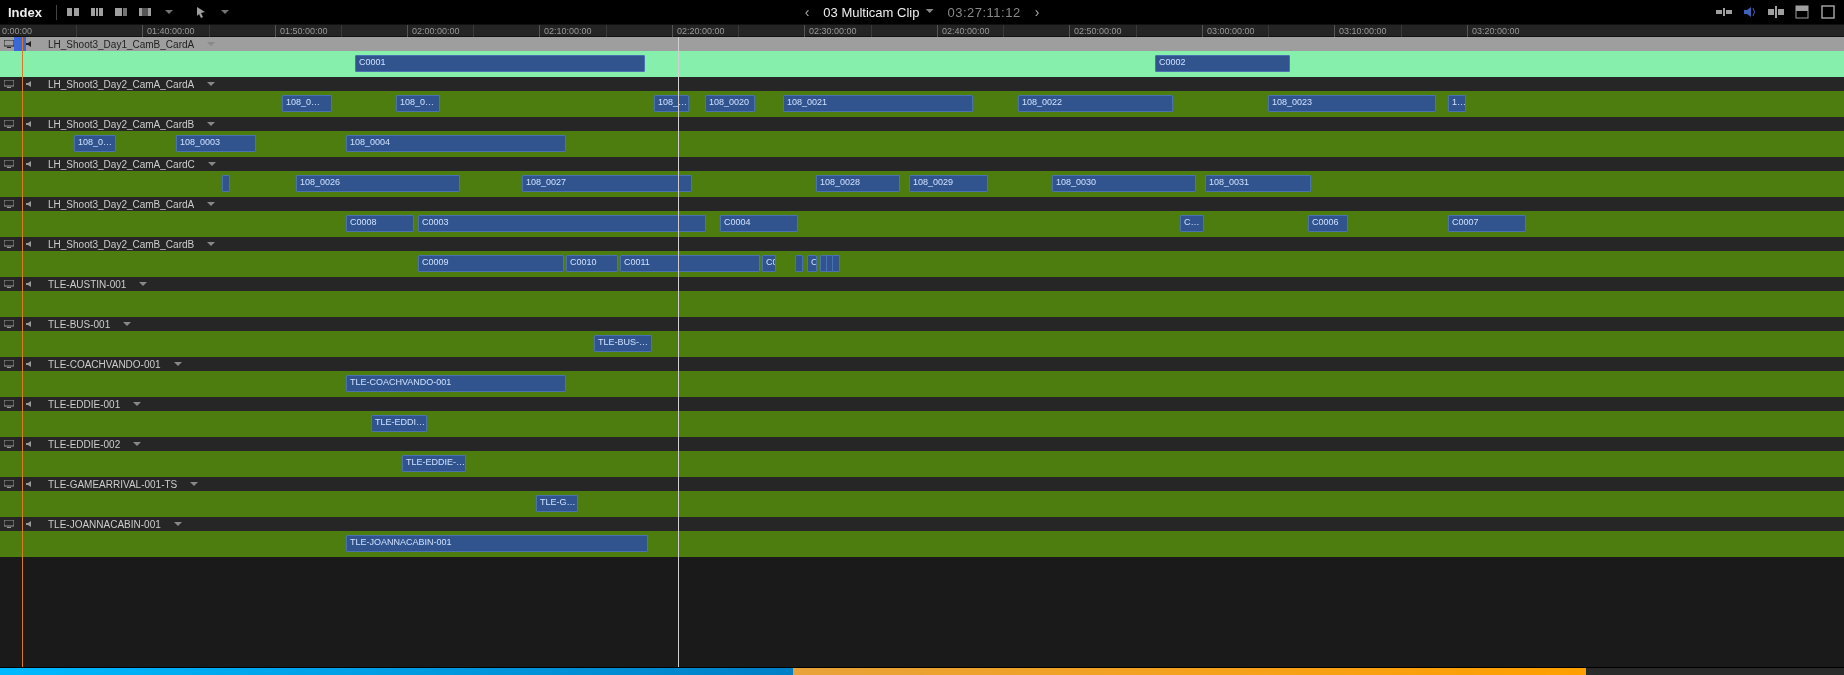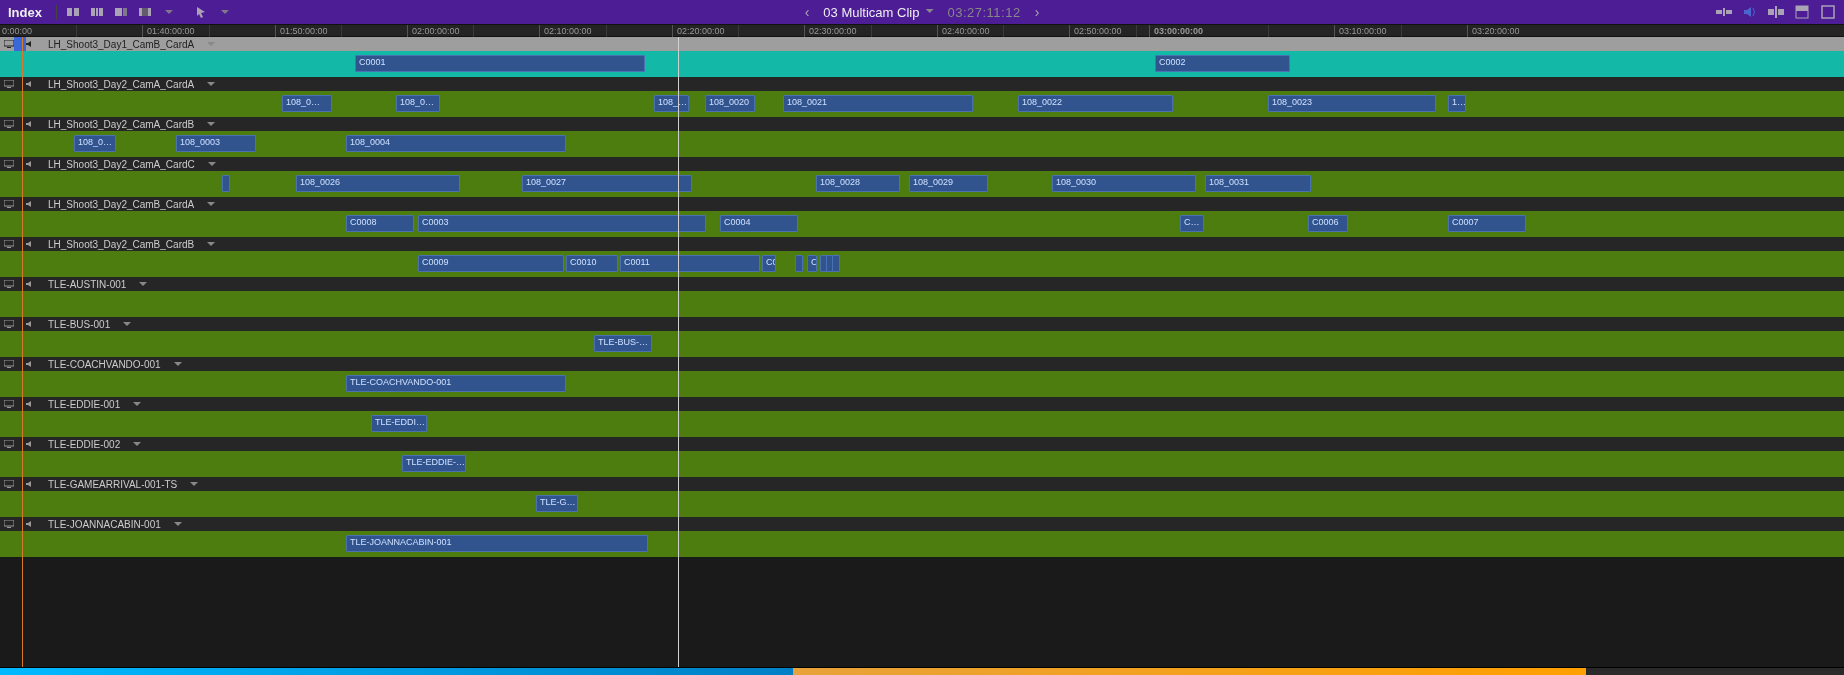--- a/index.html
+++ b/index.html
@@ -1,18 +1,18 @@
 <!DOCTYPE html>
 <html><head>
 <meta charset="utf-8">
 <style>
   * { margin: 0; padding: 0; box-sizing: border-box; font-family: -apple-system, "Helvetica Neue", Arial, sans-serif; }
   body { background: #1a1a1a; color: #ddd; font-size: 11px; overflow: hidden; width: 1844px; height: 675px; }
 
-  .toolbar { height: 25px; background: #4c1d95; border-bottom: 1px solid #111; display: flex; align-items: center; padding: 0 8px; }
+  .toolbar { height: 25px; background: #000000; border-bottom: 1px solid #111; display: flex; align-items: center; padding: 0 8px; }
   .toolbar .index-btn { font-weight: 600; font-size: 13px; color: #eee; padding-right: 14px; border-right: 1px solid #444; margin-right: 8px; cursor: pointer; }
   .toolbar .tool-group { display: flex; gap: 8px; align-items: center; }
   .toolbar .tool-icon { width: 16px; height: 16px; opacity: .85; display:flex;align-items:center;justify-content:center; cursor:pointer;}
   .toolbar .spacer { flex: 1; }
   .toolbar .center { position:absolute; left:50%; transform:translateX(-50%); display:flex; align-items:center; gap:14px; }
   .toolbar .center .arrow { color:#aaa; font-size:14px; cursor:pointer; }
   .toolbar .title { font-size:13px; color:#eee; display:flex; align-items:center; gap:6px; cursor:pointer;}
   .toolbar .timecode { font-size:13px; color:#888; letter-spacing:0.5px; font-variant-numeric: tabular-nums;}
   .toolbar .right-group { display:flex; gap:10px; align-items:center; }
 
@@ -23,21 +23,21 @@
   .angles { position: relative; height: calc(100% - 37px - 8px); overflow: hidden; }
   .angle { height: 40px; border-bottom: 1px solid #111; position: relative; }
   .angle-header { height: 14px; background: #262626; display:flex; align-items:center; gap:12px; padding-left:4px; font-size:10px; color:#ccc; }
   .angle-header .mini-icon { width:10px; height:10px; opacity:.7; cursor:pointer;}
   .angle-header .name { cursor:pointer; }
   .angle-header .chev { width:10px; height:10px; display:inline-flex;align-items:center;justify-content:center;color:#888;cursor:pointer;}
   .angle-lane { height: 26px; background: #4d7c0f; position: relative; }
 
   .angle0 .angle-header { background:#9e9e9e; color:#222;}
   .angle0 .angle-header .mini-icon,.angle0 .angle-header .chev{opacity:1;color:#222;}
-  .angle0 .angle-lane { background:#14b8a6; }
+  .angle0 .angle-lane { background:#86efac; }
   .angle0 .sel-box{ position:absolute; left:14px; top:0; width:12px; height:14px; background:#3a68d8; }
 
   .clip { position:absolute; top:4px; height:17px; background:#31548e; border:1px solid #4a72b3; border-radius:1px; color:#cfe0ff; font-size:9px; padding:1px 3px; overflow:hidden; white-space:nowrap; }
 
   .playhead { position:absolute; top:0; bottom:0; width:1px; background:#d0d0d0; z-index:50; pointer-events:none;}
   .playhead::before { content:''; position:absolute; top:-12px; left:-5px; width:11px; height:11px; background:#d0d0d0; clip-path: polygon(0 0,100% 0,50% 100%);}
   .startmark { position:absolute; top:0; bottom:0; width:1px; background:#d67a2a; z-index:49; pointer-events:none;}
 
   .bottombar { height:8px; background: linear-gradient(90deg, #00b9ff 0%, #007fc6 43%, #e8a23a 43%, #ff9f00 86%, #2a2a2a 86%); border-top:1px solid #000;}
   .chev-icon::after{content:'';display:inline-block;border:4px solid transparent;border-top-color:#888;margin-top:3px;}
@@ -143,21 +143,21 @@
     <div class="tick" style="left: 539px;">02:10:00:00</div>
     <div class="minor" style="left: 606px;"></div>
     <div class="tick" style="left: 672px;">02:20:00:00</div>
     <div class="minor" style="left: 738px;"></div>
     <div class="tick" style="left: 804px;">02:30:00:00</div>
     <div class="minor" style="left: 871px;"></div>
     <div class="tick" style="left: 937px;">02:40:00:00</div>
     <div class="minor" style="left: 1003px;"></div>
     <div class="tick" style="left: 1069px;">02:50:00:00</div>
     <div class="minor" style="left: 1136px;"></div>
-    <div class="tick" style="left: 1149px; font-weight: bold;">03:00:00:00</div>
+    <div class="tick" style="left: 1202px;">03:00:00:00</div>
     <div class="minor" style="left: 1268px;"></div>
     <div class="tick" style="left: 1334px;">03:10:00:00</div>
     <div class="minor" style="left: 1401px;"></div>
     <div class="tick" style="left: 1467px;">03:20:00:00</div>
   </div>
 
 <div class="angles" id="angles">
   <div class="startmark" id="startmark" style="left: 22px;"></div>
   <div class="playhead" id="playhead" style="left: 678px;"></div>
 <div class="angle angle0">

